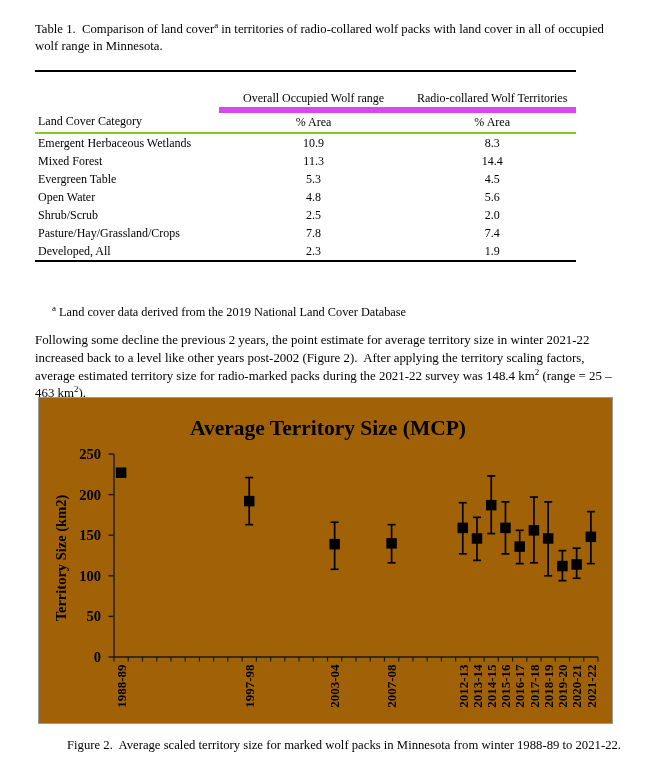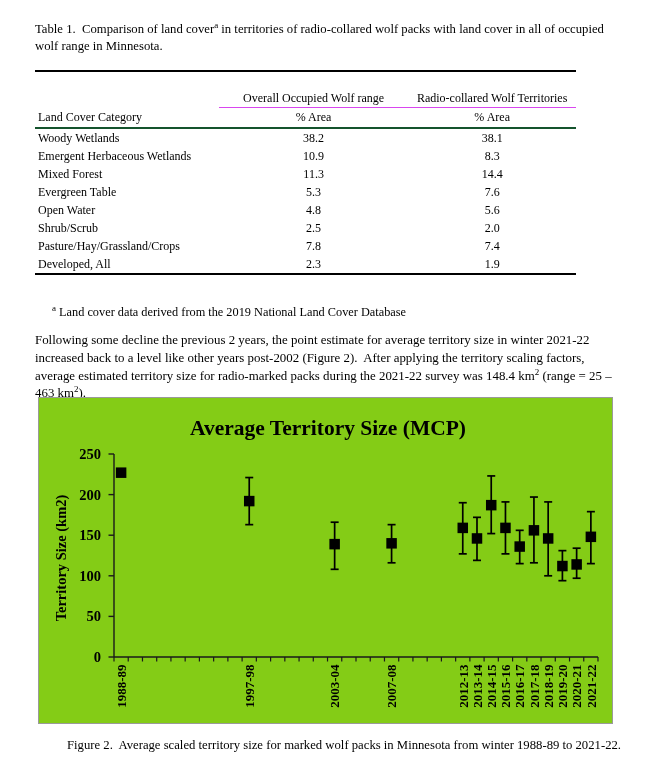--- a/index.html
+++ b/index.html
@@ -16,39 +16,39 @@
   sup { font-size:9px; vertical-align:super; line-height:0; }
 
   
   table.t1 {
     position:absolute; left:35px; top:70px; width:541px;
     border-collapse:collapse; border-top:2px solid #000; border-bottom:2px solid #000;
     font-size:12px;
   }
   table.t1 th, table.t1 td { font-weight:normal; padding:0; }
   tr.grouphead th { vertical-align:bottom; text-align:center; height:34px; line-height:1.25; }
-  tr.grouphead th.hval { border-bottom:1px solid #d946ef; padding-bottom:1px; }
-  tr.subhead th { height:19px; border-bottom:2px solid #14532d; text-align:center; }
+  tr.grouphead th.hval { border-bottom:6px solid #d946ef; padding-bottom:1px; }
+  tr.subhead th { height:19px; border-bottom:2px solid #84cc16; text-align:center; }
   tr.subhead th.hcat { text-align:left; padding-left:3px; }
   table.t1 td { height:18px; text-align:center; }
   table.t1 td.ccat { text-align:left; padding-left:3px; }
   .col-cat { width:34%; } .col-v1 { width:35%; } .col-v2 { width:31%; }
 
   .footnote {
     position:absolute; left:35px; top:288px; width:560px; font-size:12.3px; margin:17px;
   }
   .para {
     position:absolute; left:35px; top:332px; width:592px; font-size:12.9px;
     line-height:1.38; white-space:pre-wrap; margin:0;
   }
 
   
   .chart-frame {
     position:absolute; left:38px; top:397px; width:573px; height:325px;
-    border:1px solid #9a9a9a; background:#84cc16;
+    border:1px solid #9a9a9a; background:#a16207;
   }
   .ct  { font-size:21.5px; font-weight:bold; text-anchor:middle; fill:#000; }
   .cyl { font-size:14.5px; font-weight:bold; text-anchor:middle; fill:#000; }
   .cyt { font-size:14.5px; font-weight:bold; text-anchor:end; fill:#000; }
   .cxl { font-size:13px;  font-weight:bold; text-anchor:end; fill:#000; }
 </style>
 </head>
 <body>
 
 <div class="page">
@@ -63,38 +63,33 @@
         <th class="col-v2 hval">Radio-collared Wolf Territories</th>
       </tr>
       <tr class="subhead">
         <th class="col-cat hcat">Land Cover Category</th>
         <th class="col-v1">% Area</th>
         <th class="col-v2">% Area</th>
       </tr>
     </thead>
     <tbody id="t1-body">
         <tr>
-          <td class="ccat">Woody Wetlands</td>
-          <td class="cv1">38.2</td>
-          <td class="cv2">38.1</td>
-        </tr>
-        <tr>
           <td class="ccat">Emergent Herbaceous Wetlands</td>
           <td class="cv1">10.9</td>
           <td class="cv2">8.3</td>
         </tr>
         <tr>
           <td class="ccat">Mixed Forest</td>
           <td class="cv1">11.3</td>
           <td class="cv2">14.4</td>
         </tr>
         <tr>
           <td class="ccat">Evergreen Table</td>
           <td class="cv1">5.3</td>
-          <td class="cv2">7.6</td>
+          <td class="cv2">4.5</td>
         </tr>
         <tr>
           <td class="ccat">Open Water</td>
           <td class="cv1">4.8</td>
           <td class="cv2">5.6</td>
         </tr>
         <tr>
           <td class="ccat">Shrub/Scrub</td>
           <td class="cv1">2.5</td>
           <td class="cv2">2.0</td>

